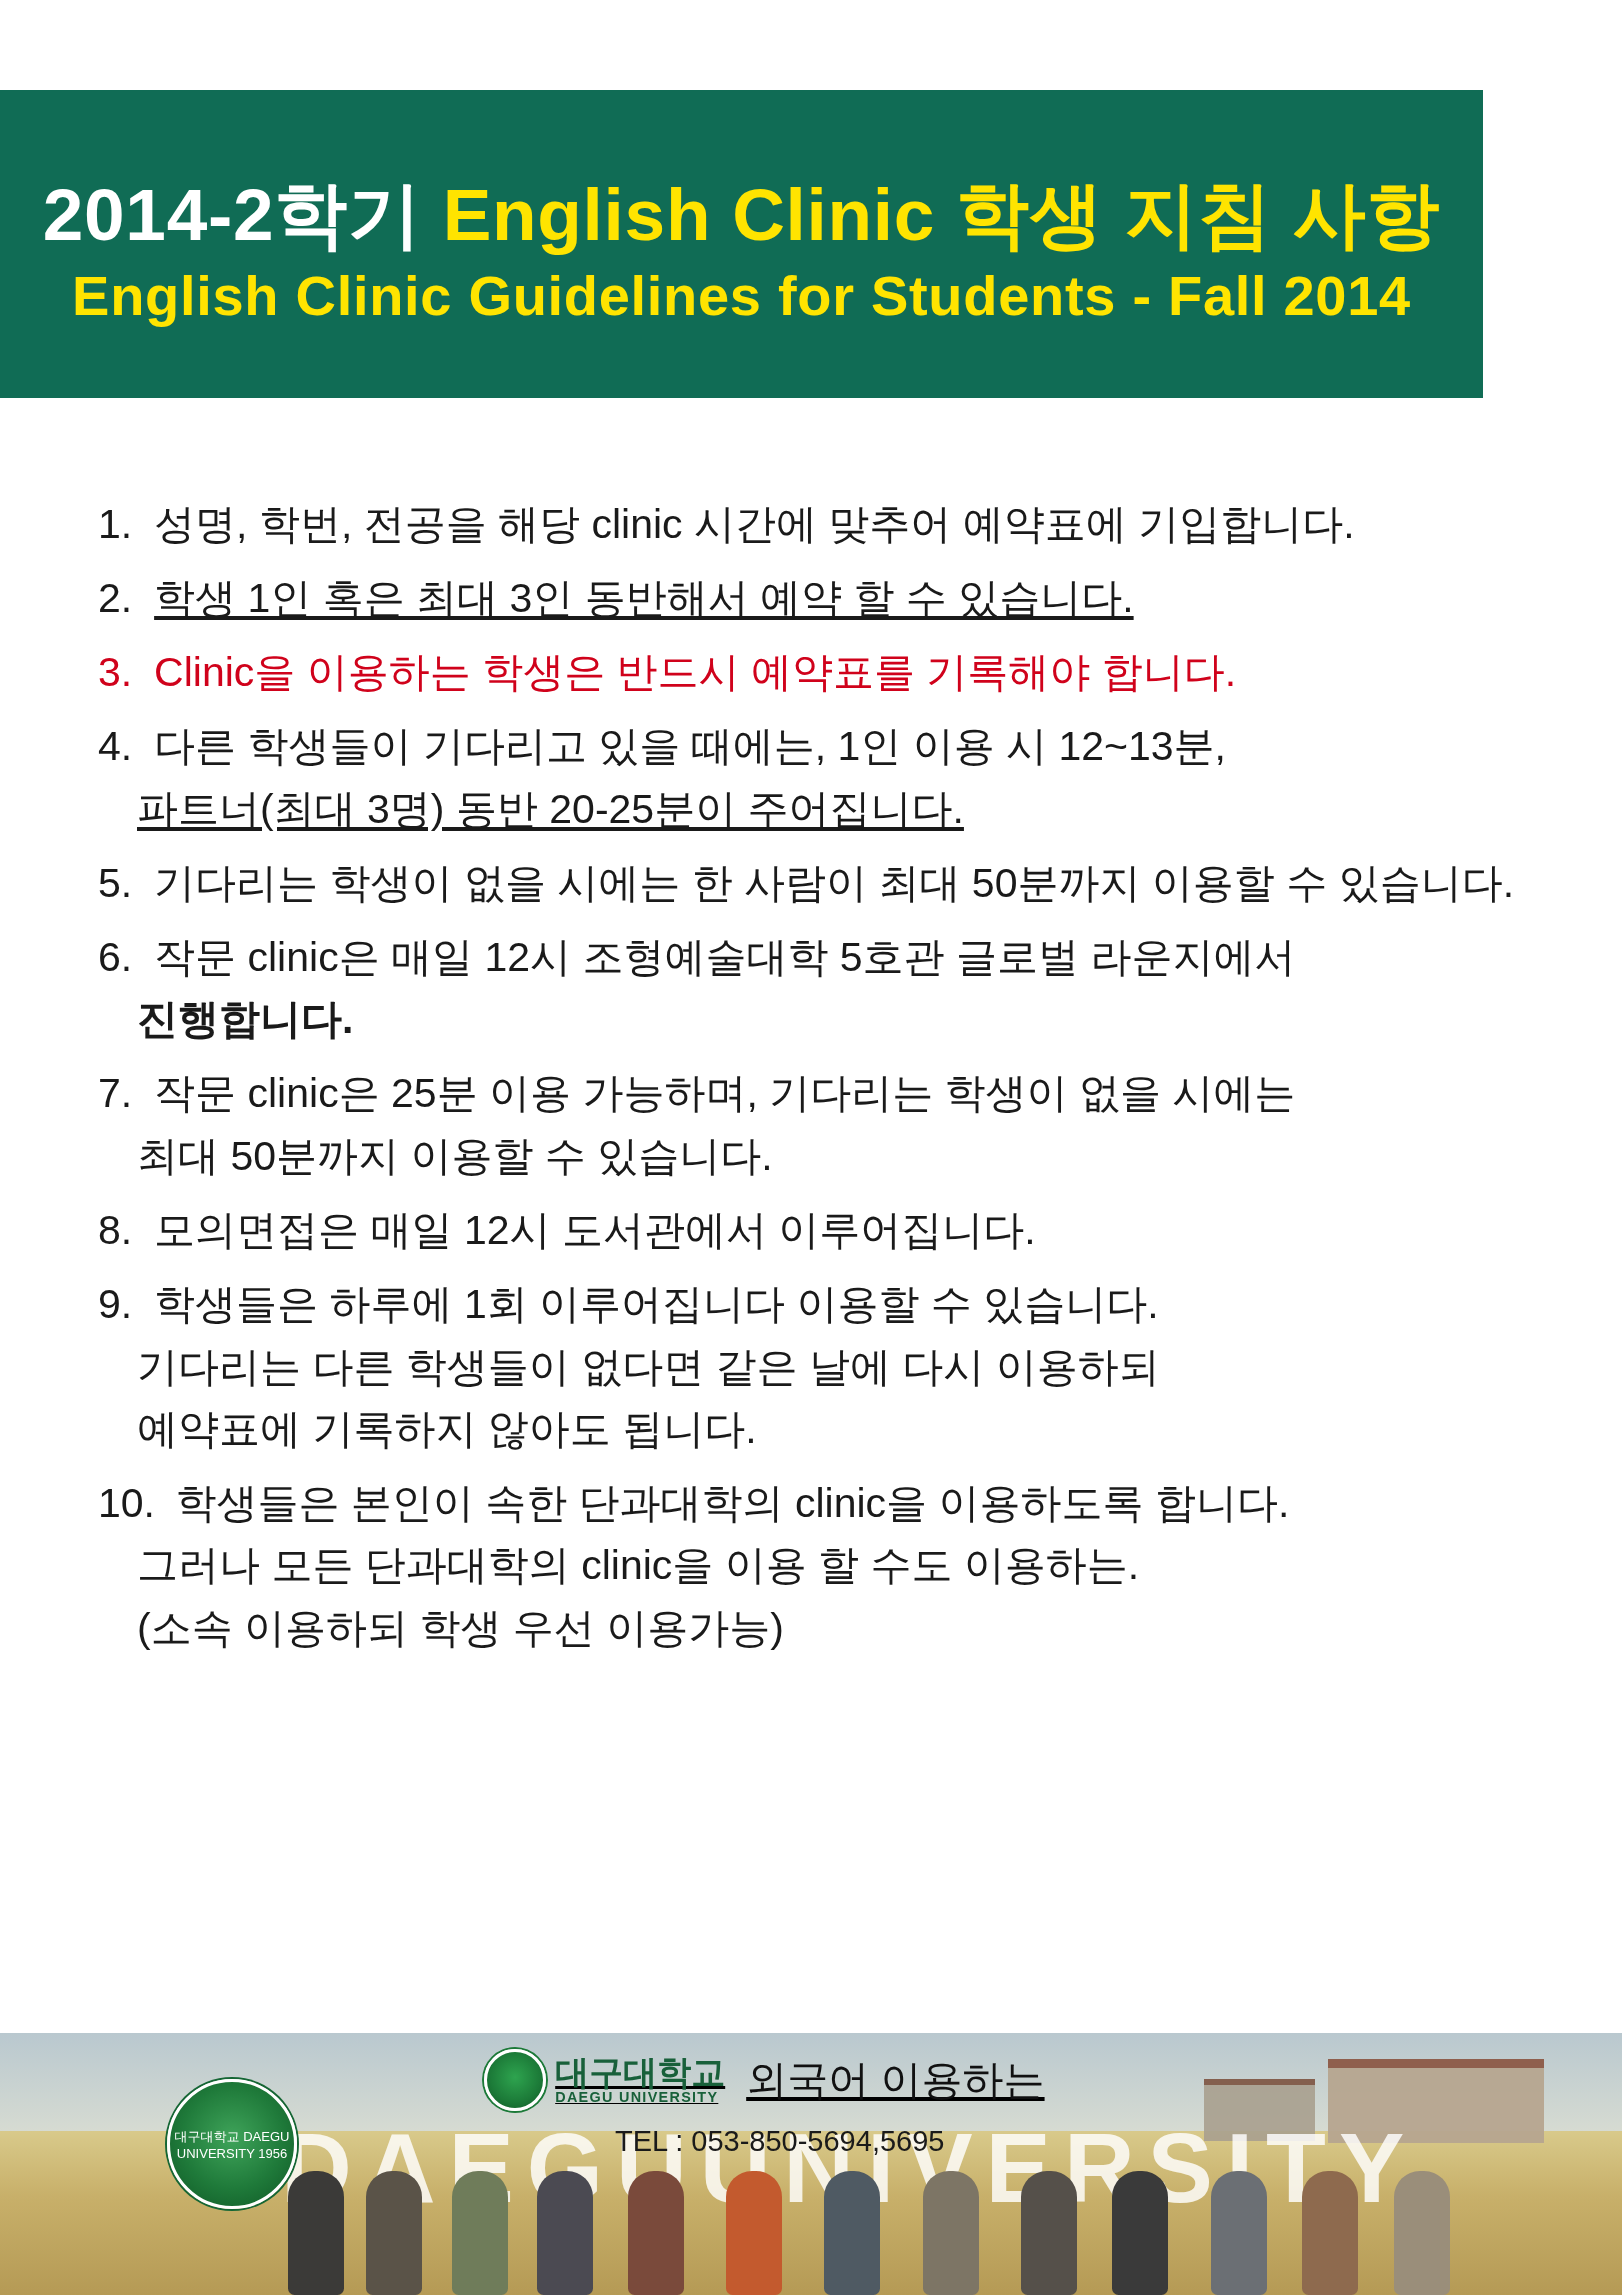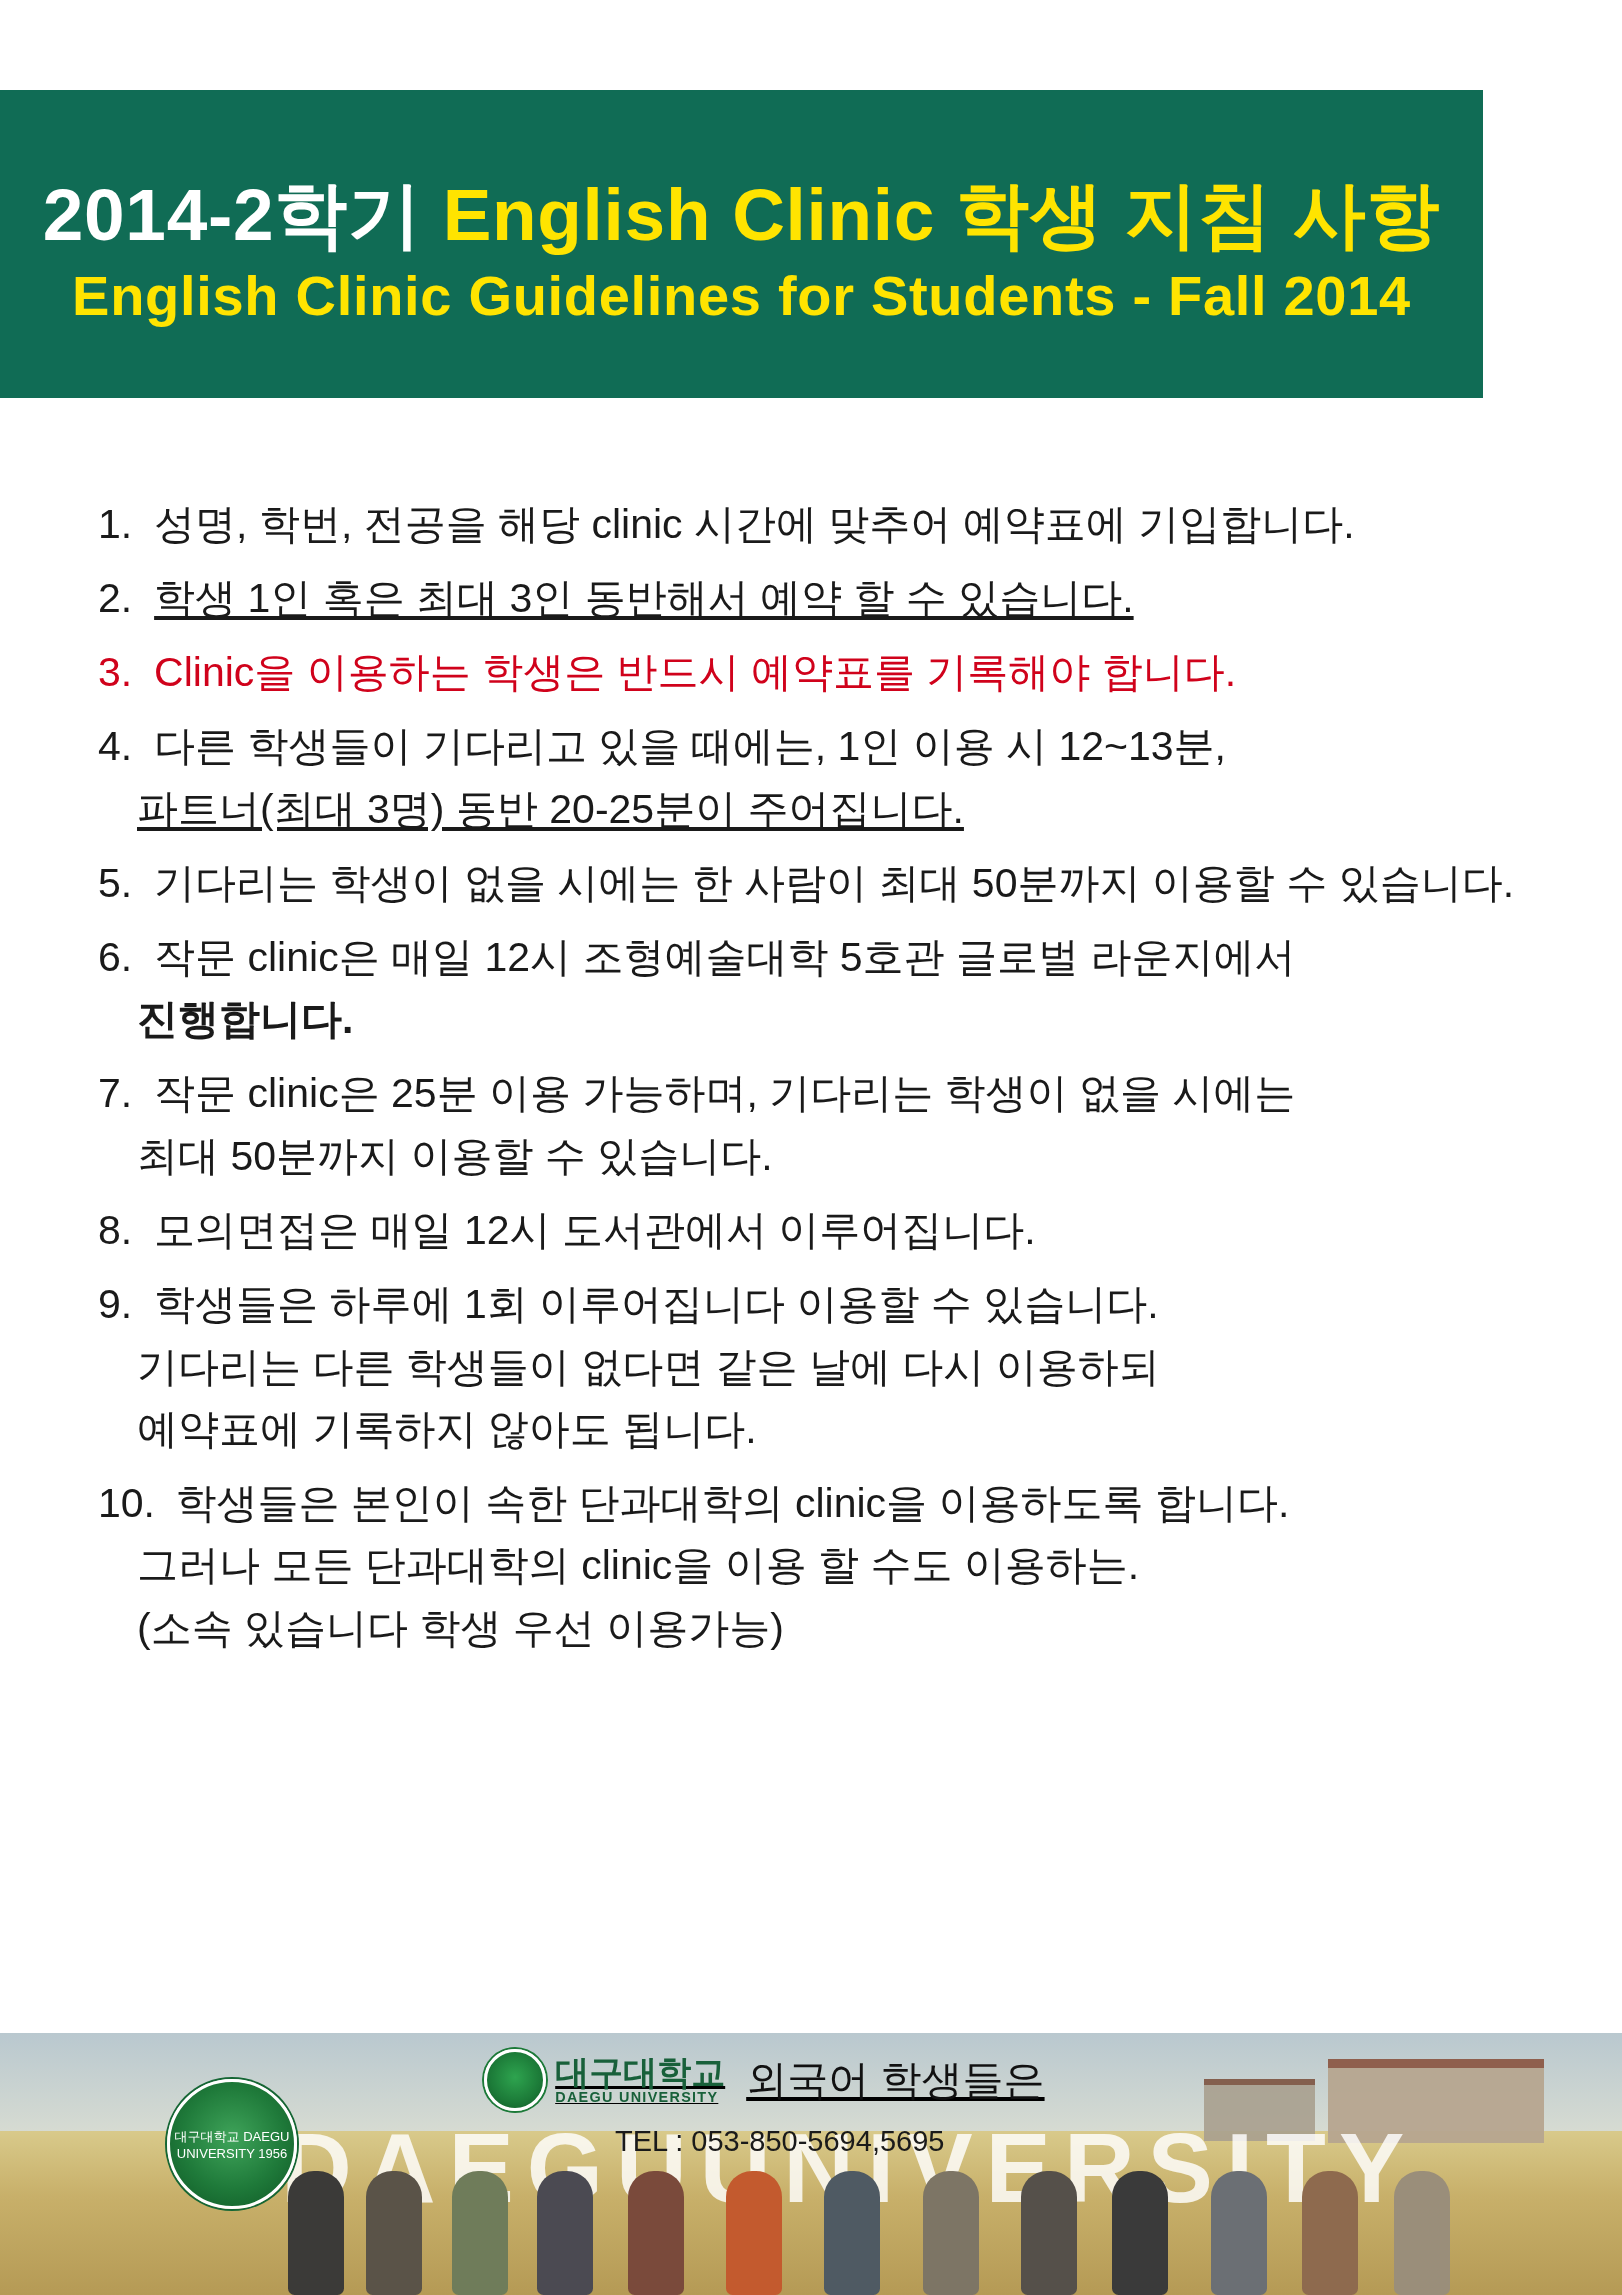--- a/index.html
+++ b/index.html
@@ -238,21 +238,21 @@
     <span style="margin-right: 10.5px;">9.</span>
     <span>학생들은 하루에 1회 이루어집니다 이용할 수 있습니다.</span>
     <span class="sub">기다리는 다른 학생들이 없다면 같은 날에 다시 이용하되</span>
     <span class="sub">예약표에 기록하지 않아도 됩니다.</span>
   </div>
 
   <div class="item">
     <span style="margin-right: 9px;">10.</span>
     <span>학생들은 본인이 속한 단과대학의 clinic을 이용하도록 합니다.</span>
     <span class="sub">그러나 모든 단과대학의 clinic을 이용 할 수도 이용하는.</span>
-    <span class="sub">(소속 있습니다 학생 우선 이용가능)</span>
+    <span class="sub">(소속 이용하되 학생 우선 이용가능)</span>
   </div>
 
 </div>
 
 <div class="footer">
   <div class="footer-sky"></div>
   <div class="footer-building"></div>
   <div class="footer-building2"></div>
 
   <div class="footer-bigletters">
@@ -290,18 +290,18 @@
   <div class="seal">
     <span>대구대학교 DAEGU UNIVERSITY 1956</span>
   </div>
 
   <div class="footer-logo">
     <div class="logo-mark"></div>
     <div>
       <div class="logo-text-ko">대구대학교</div>
       <div class="logo-text-en">DAEGU UNIVERSITY</div>
     </div>
-    <div class="center-name">외국어 학생들은</div>
+    <div class="center-name">외국어 이용하는</div>
   </div>
 
   <div class="footer-tel">TEL : 053-850-5694,5695</div>
 </div>
 
 
 </body></html>

